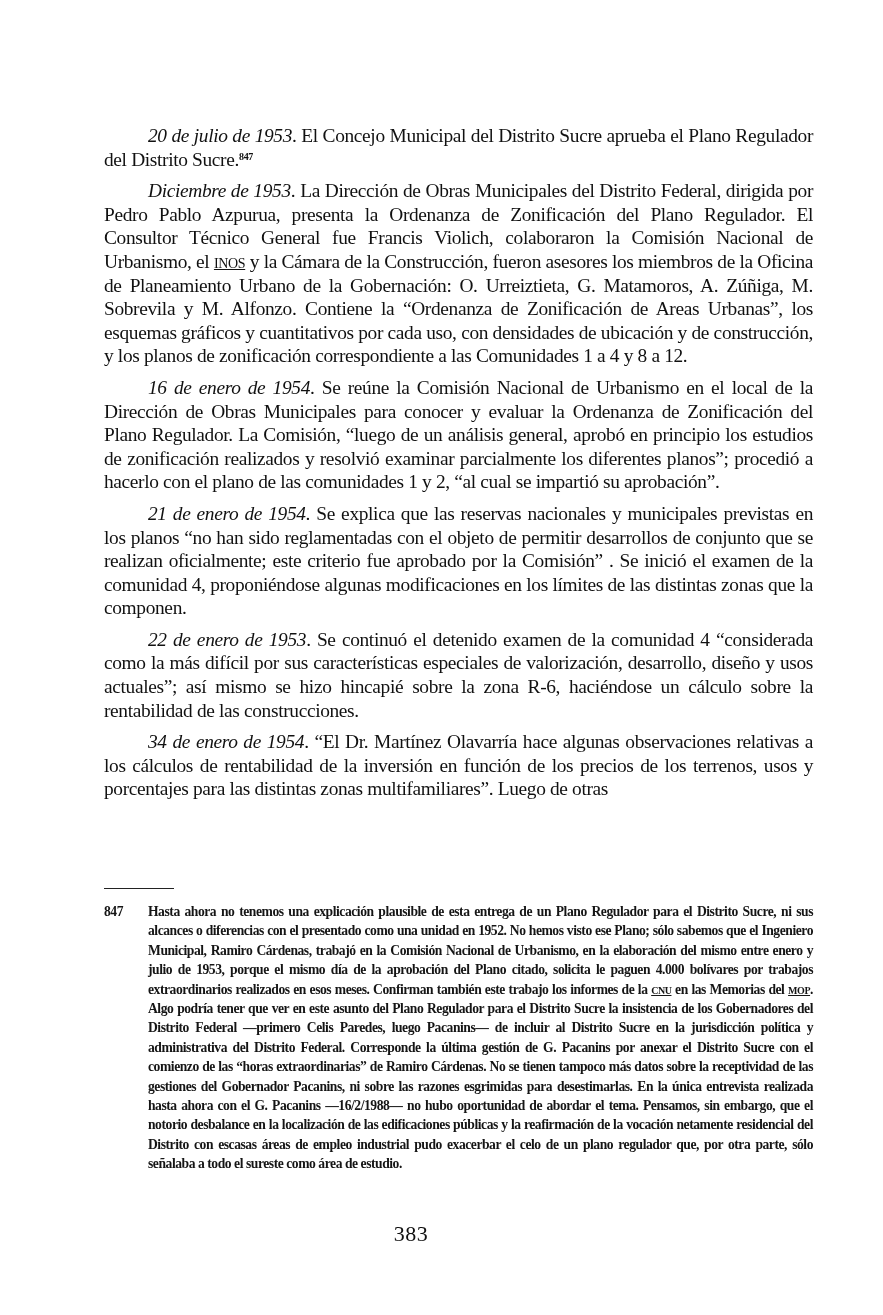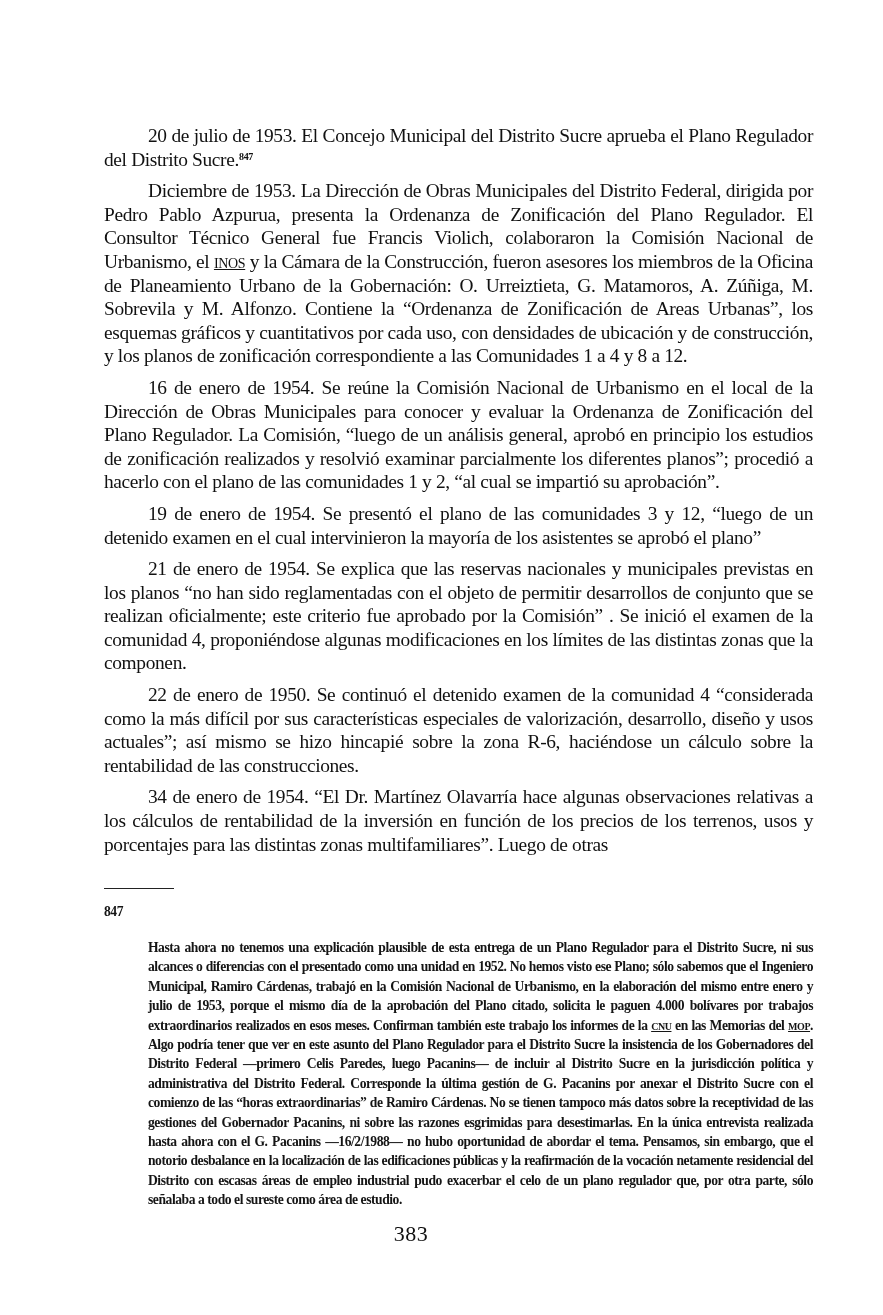--- a/index.html
+++ b/index.html
@@ -8,51 +8,50 @@
     color: #111111;
     font-family: "Liberation Serif", "DejaVu Serif", serif;
   }
   .page { position: absolute; left: 104px; top: 124px; width: 709px; }
   .para {
     margin: 0 0 8px 0;
     font-size: 19.4px; line-height: 23.6px;
     text-align: justify; text-indent: 44px;
     letter-spacing: -0.35px;
   }
-  .para .date { }
+  .para .date { font-style: italic; }
   .para sup.fnref { font-size: 10px; vertical-align: 6px; line-height: 0; font-weight: bold; }
   .sc { font-variant: small-caps; text-transform: lowercase; text-decoration: underline; }
   .rule { position: absolute; left: 104px; top: 888px; width: 70px; height: 0; border-top: 1px solid #222; }
   .footnote {
     position: absolute; left: 104px; top: 902px; width: 709px;
     display: flex; font-size: 13.6px; line-height: 19.4px; font-weight: bold;
     letter-spacing: -0.45px; color: #151515;
   }
   .footnote .fn-num { width: 44px; flex: 0 0 44px; }
-  .footnote .fn-text { flex: 1; text-align: justify; margin-top: 36px; }
+  .footnote .fn-text { flex: 1; text-align: justify; }
   .pagenum {
     position: absolute; left: 0; width: 822px; top: 1221px;
     text-align: center; font-size: 22px; letter-spacing: 0.5px;
   }
 </style>
 </head>
 <body>
 
 <div class="page">
   <p class="para"><span class="date">20 de julio de 1953</span><span>. El Concejo Municipal del Distrito Sucre aprueba el Plano Regulador del Distrito Sucre.</span><sup class="fnref">847</sup></p>
 
   <p class="para"><span class="date">Diciembre de 1953</span><span>. La Dirección de Obras Municipales del Distrito Federal, dirigida por Pedro Pablo Azpurua, presenta la Ordenanza de Zonificación del Plano Regulador. El Consultor Técnico General fue Francis Violich, colaboraron la Comisión Nacional de Urbanismo, el </span><span class="sc">INOS</span><span> y la Cámara de la Construcción, fueron asesores los miembros de la Oficina de Planeamiento Urbano de la Gobernación: O. Urreiztieta, G. Matamoros, A. Zúñiga, M. Sobrevila y M. Alfonzo. Contiene la “Ordenanza de Zonificación de Areas Urbanas”, los esquemas gráficos y cuantitativos por cada uso, con densidades de ubicación y de construcción, y los planos de zonificación correspondiente a las Comunidades 1 a 4 y 8 a 12.</span></p>
 
   <p class="para"><span class="date">16 de enero de 1954</span><span>. Se reúne la Comisión Nacional de Urbanismo en el local de la Dirección de Obras Municipales para conocer y evaluar la Ordenanza de Zonificación del Plano Regulador. La Comisión, “luego de un análisis general, aprobó en principio los estudios de zonificación realizados y resolvió examinar parcialmente los diferentes planos”; procedió a hacerlo con el plano de las comunidades 1 y 2, “al cual se impartió su aprobación”.</span></p>
 
-  <p class="para"><span class="date">19 de enero de 1954</span><span>. Se presentó el plano de las comunidades 3 y 12, “luego de un detenido examen en el cual intervinieron la mayoría de los asistentes se aprobó el plano”</span></p>
 
   <p class="para"><span class="date">21 de enero de 1954</span><span>. Se explica que las reservas nacionales y municipales previstas en los planos “no han sido reglamentadas con el objeto de permitir desarrollos de conjunto que se realizan oficialmente; este criterio fue aprobado por la Comisión” . Se inició el examen de la comunidad 4, proponiéndose algunas modificaciones en los límites de las distintas zonas que la componen.</span></p>
 
-  <p class="para"><span class="date">22 de enero de 1950</span><span>. Se continuó el detenido examen de la comunidad 4 “considerada como la más difícil por sus características especiales de valorización, desarrollo, diseño y usos actuales”; así mismo se hizo hincapié sobre la zona R-6, haciéndose un cálculo sobre la rentabilidad de las construcciones.</span></p>
+  <p class="para"><span class="date">22 de enero de 1953</span><span>. Se continuó el detenido examen de la comunidad 4 “considerada como la más difícil por sus características especiales de valorización, desarrollo, diseño y usos actuales”; así mismo se hizo hincapié sobre la zona R-6, haciéndose un cálculo sobre la rentabilidad de las construcciones.</span></p>
 
   <p class="para"><span class="date">34 de enero de 1954</span><span>. “El Dr. Martínez Olavarría hace algunas observaciones relativas a los cálculos de rentabilidad de la inversión en función de los precios de los terrenos, usos y porcentajes para las distintas zonas multifamiliares”. Luego de otras</span></p>
 </div>
 
 <div class="rule"></div>
 
 <div class="footnote">
   <span class="fn-num">847</span>
   <span class="fn-text"><span>Hasta ahora no tenemos una explicación plausible de esta entrega de un Plano Regulador para el Distrito Sucre, ni sus alcances o diferencias con el presentado como una unidad en 1952. No hemos visto ese Plano; sólo sabemos que el Ingeniero Municipal, Ramiro Cárdenas, trabajó en la Comisión Nacional de Urbanismo, en la elaboración del mismo entre enero y julio de 1953, porque el mismo día de la aprobación del Plano citado, solicita le paguen 4.000 bolívares por trabajos extraordinarios realizados en esos meses. Confirman también este trabajo los informes de la </span><span class="sc">CNU</span><span> en las Memorias del </span><span class="sc">MOP</span><span>. Algo podría tener que ver en este asunto del Plano Regulador para el Distrito Sucre la insistencia de los Gobernadores del Distrito Federal —primero Celis Paredes, luego Pacanins— de incluir al Distrito Sucre en la jurisdicción política y administrativa del Distrito Federal. Corresponde la última gestión de G. Pacanins por anexar el Distrito Sucre con el comienzo de las “horas extraordinarias” de Ramiro Cárdenas. No se tienen tampoco más datos sobre la receptividad de las gestiones del Gobernador Pacanins, ni sobre las razones esgrimidas para desestimarlas. En la única entrevista realizada hasta ahora con el G. Pacanins —16/2/1988— no hubo oportunidad de abordar el tema. Pensamos, sin embargo, que el notorio desbalance en la localización de las edificaciones públicas y la reafirmación de la vocación netamente residencial del Distrito con escasas áreas de empleo industrial pudo exacerbar el celo de un plano regulador que, por otra parte, sólo señalaba a todo el sureste como área de estudio.</span></span>
 </div>

